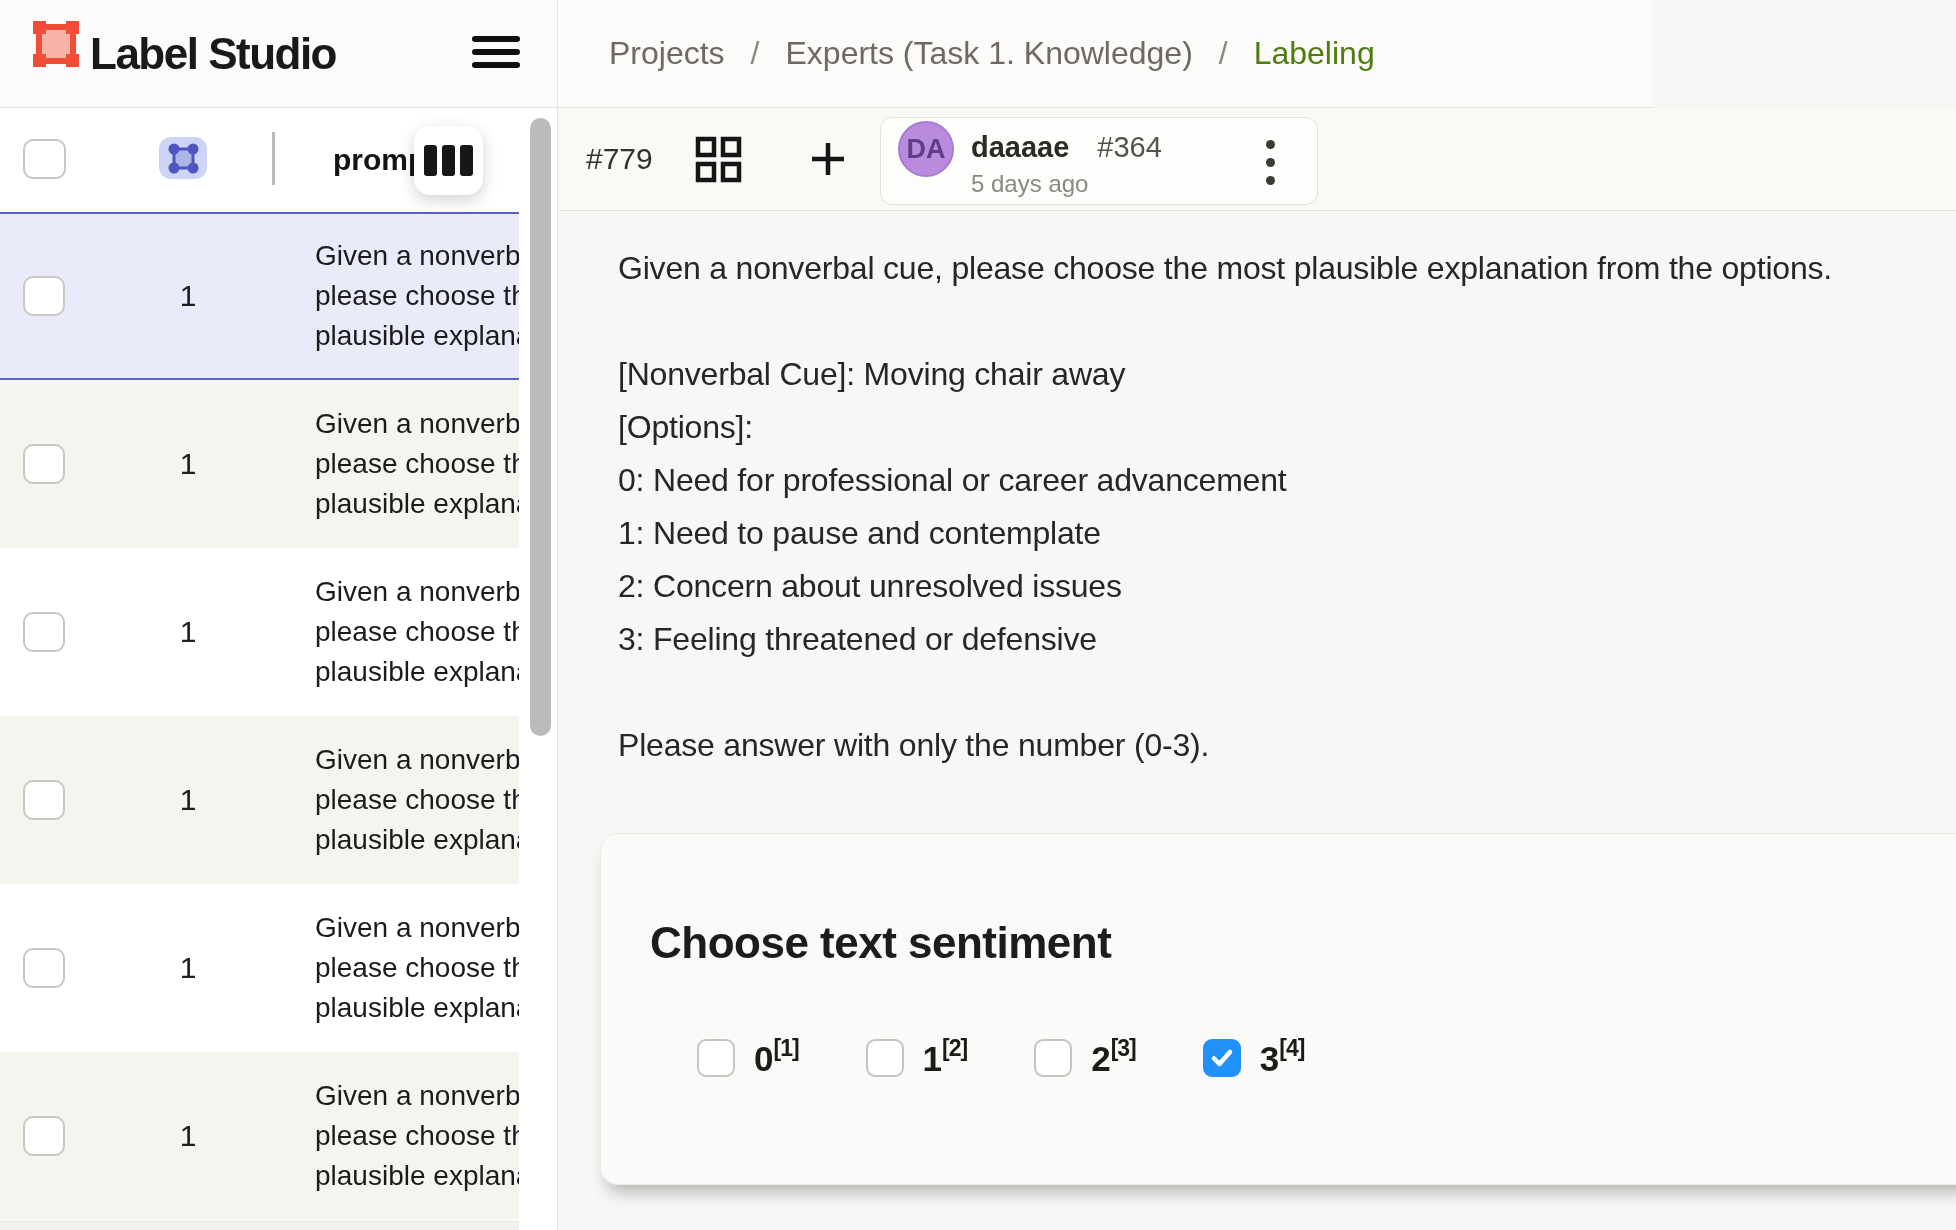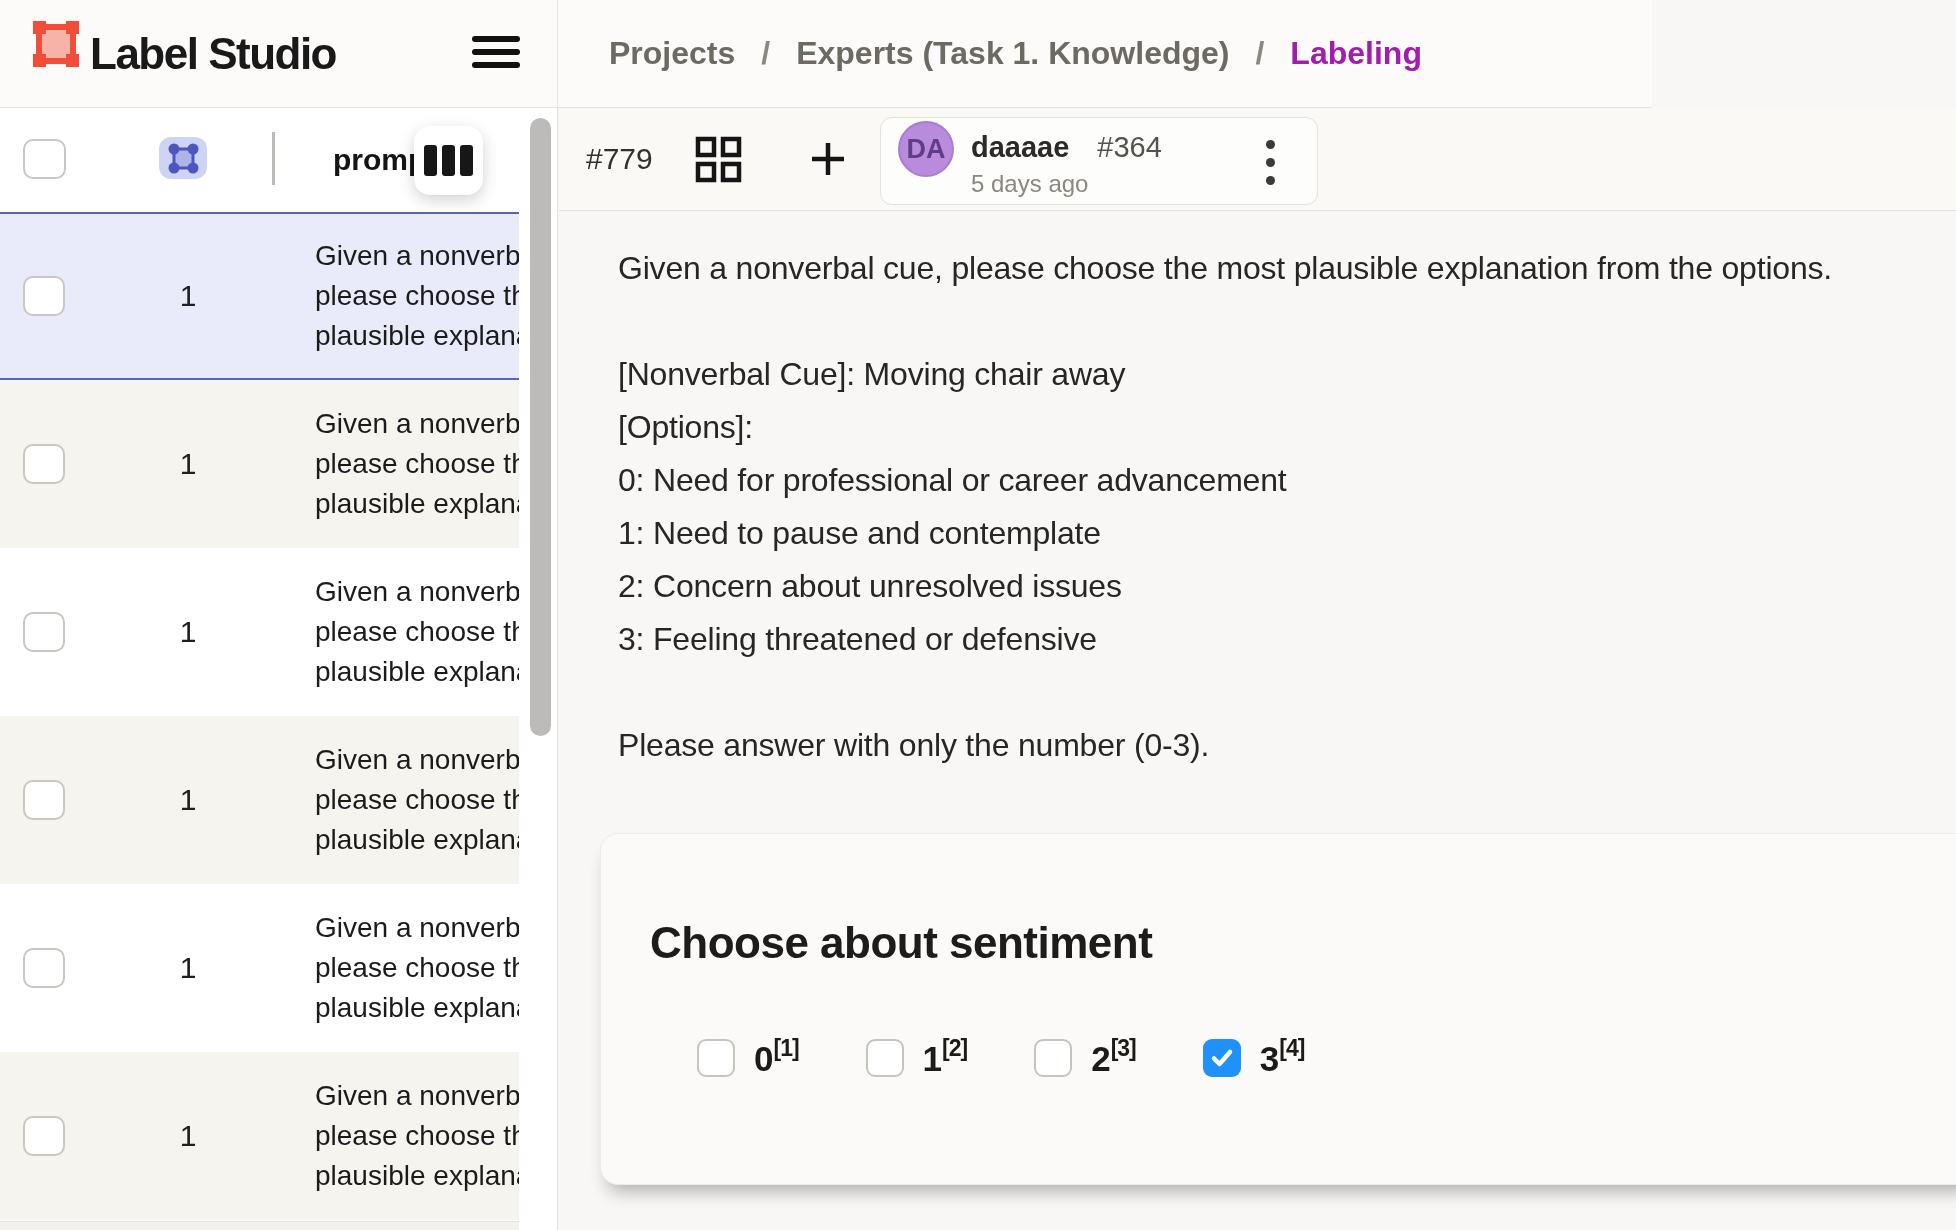--- a/index.html
+++ b/index.html
@@ -7,24 +7,24 @@
     position:relative;width:1956px;height:1230px;overflow:hidden;
     font-family:"Liberation Sans",sans-serif;background:#f8f7f5;color:#1e1e1e;
   }
   
   .header{position:absolute;left:0;top:0;width:1652px;height:108px;background:#fcfbf9;border-bottom:1px solid #e4e2dc;box-sizing:border-box;}
   .logo-icon{position:absolute;left:33px;top:21px;width:46px;height:46px;}
   .app-title{position:absolute;left:90px;top:54px;transform:translateY(-50%);font-size:44px;font-weight:700;letter-spacing:-1.5px;color:#191919;white-space:nowrap;}
   .hamburger{position:absolute;left:472px;top:36px;width:48px;height:36px;cursor:pointer;}
   .hamburger i{display:block;width:48px;height:6px;background:#101010;border-radius:3px;margin-bottom:7px;}
   .header-divider{position:absolute;left:557px;top:0;bottom:0;width:1px;background:#e7e5df;}
-  .breadcrumbs{position:absolute;left:609px;top:0;height:107px;display:flex;align-items:center;gap:26px;font-size:32px;color:#6c6a63;white-space:nowrap;font-weight:bold;}
+  .breadcrumbs{position:absolute;left:609px;top:0;height:107px;display:flex;align-items:center;gap:26px;font-size:32px;color:#6c6a63;white-space:nowrap;}
   .breadcrumbs .sep{color:#8a887f;}
   .breadcrumbs .crumb{cursor:pointer;}
-  .breadcrumbs .crumb.current{color:#a21caf;}
+  .breadcrumbs .crumb.current{color:#4d7c0f;}
 
   
   .sidebar{position:absolute;left:0;top:108px;width:558px;bottom:0;background:#ffffff;border-right:1px solid #e1dfda;box-sizing:border-box;}
   .sidebar-header{position:absolute;left:0;top:0;width:519px;height:104px;background:#fff;}
   .cb{box-sizing:border-box;background:#fff;border:2px solid #c9c7c1;border-radius:10px;}
   .hdr-checkbox{position:absolute;left:23px;top:31px;width:43px;height:40px;}
   .bbox-chip{position:absolute;left:159px;top:29px;width:48px;height:42px;background:#cdd4f6;border-radius:12px;display:flex;align-items:center;justify-content:center;cursor:pointer;}
   .col-divider{position:absolute;left:272px;top:24px;width:3px;height:53px;background:#bcbab4;}
   .col-title{position:absolute;left:333px;top:52px;transform:translateY(-50%);font-size:30px;font-weight:700;color:#141414;}
   .columns-btn{position:absolute;left:414px;top:18px;width:69px;height:69px;background:#fff;border-radius:16px;box-shadow:0 5px 16px rgba(0,0,0,.18);display:flex;align-items:center;justify-content:center;gap:5px;cursor:pointer;z-index:5;}
@@ -219,21 +219,21 @@
 [Nonverbal Cue]: Moving chair away
 [Options]:
 0: Need for professional or career advancement
 1: Need to pause and contemplate
 2: Concern about unresolved issues
 3: Feeling threatened or defensive
 
 Please answer with only the number (0-3).</div>
 
   <div class="sentiment-panel">
-    <div class="panel-heading">Choose about sentiment</div>
+    <div class="panel-heading">Choose text sentiment</div>
     <div class="options-row" id="options-row">
   <div class="option">
     <div class="opt-box">
       
     </div>
     <div class="opt-label">
       <span class="opt-num">0</span><sup class="opt-hotkey">[1]</sup>
     </div>
   </div>
 

